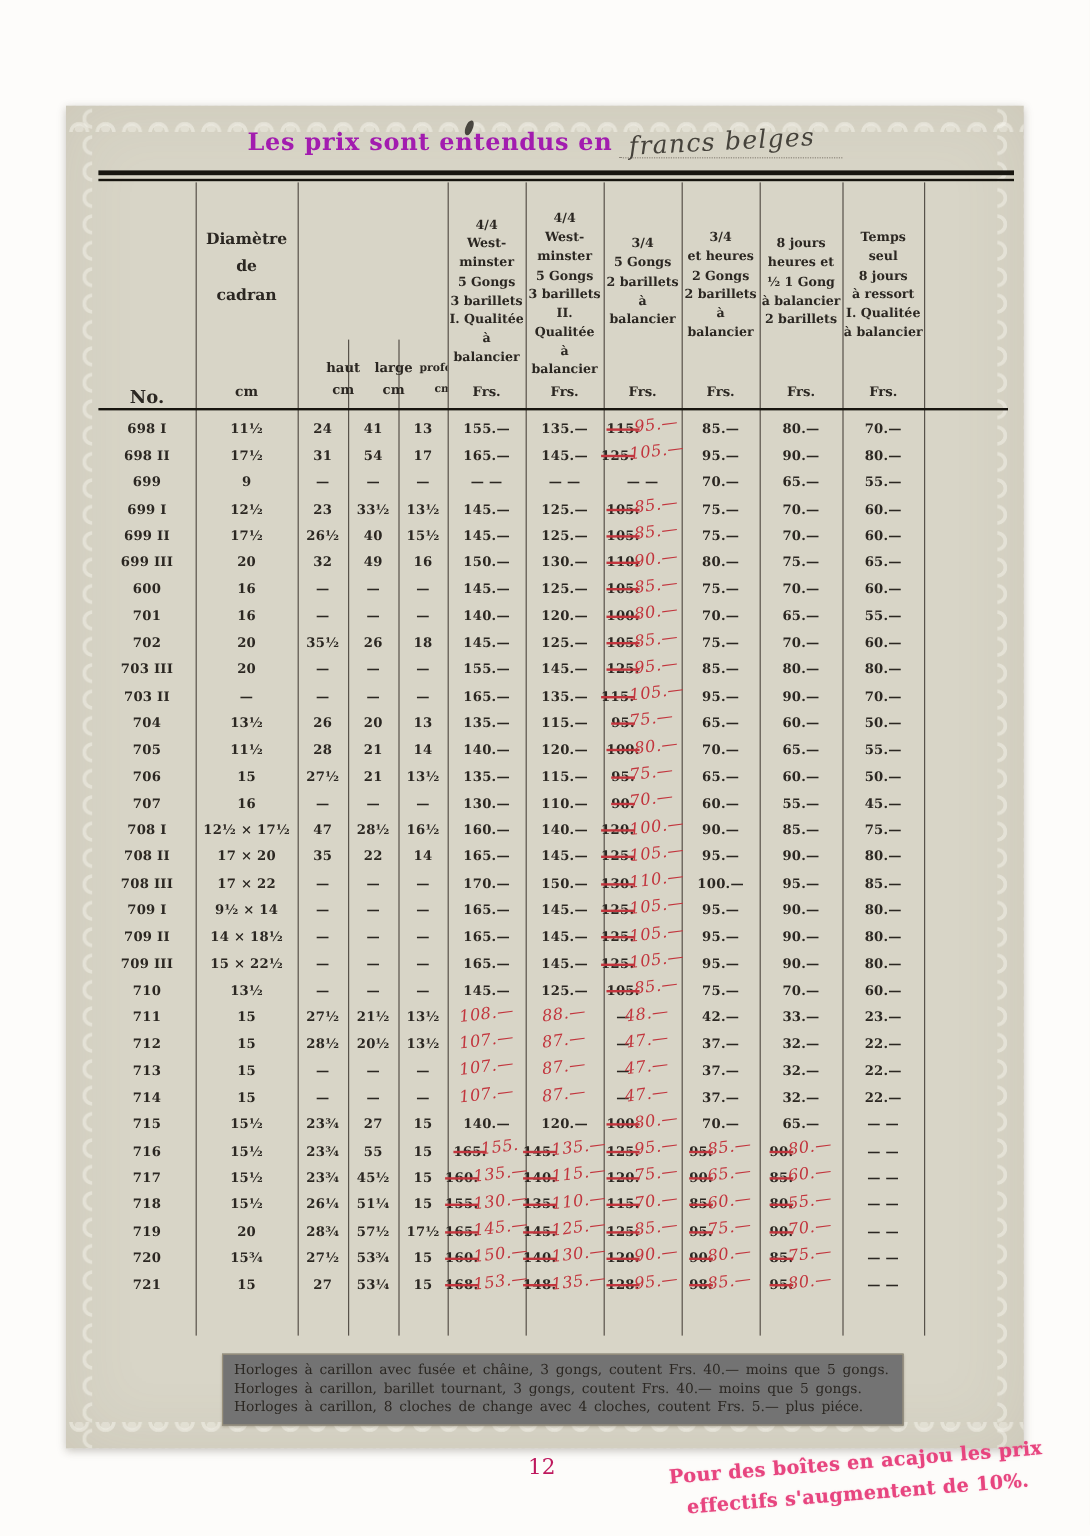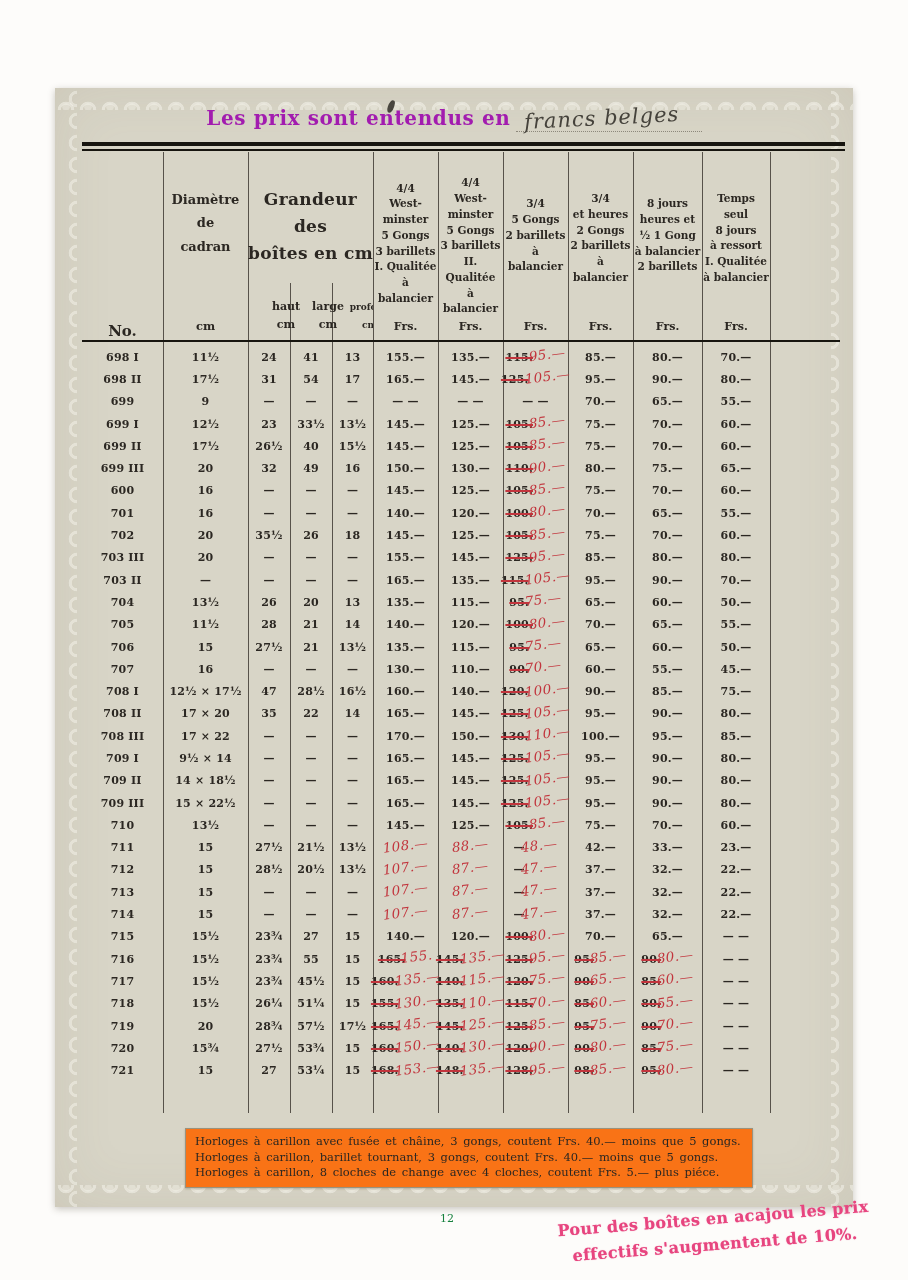--- a/index.html
+++ b/index.html
@@ -58,25 +58,25 @@
   .tbody{position:absolute;left:0;top:194px;width:758px;}
   .trow{height:22.3px;}
   .cell{display:flex;align-items:center;justify-content:center;white-space:nowrap;overflow:visible;
     font-size:11px;}
   .pv{font-weight:700;letter-spacing:.2px;}
   .struck{text-decoration:line-through;text-decoration-color:#c2353d;text-decoration-thickness:2px;}
   .rv{display:inline-block;color:#c2353d;font-style:italic;font-size:13.5px;font-weight:500;
     letter-spacing:.4px;transform:rotate(-7deg) translateY(-3px);}
   .pv + .rv{margin-left:-4px;}
   
-  .notes{position:absolute;left:130px;top:1040px;width:548px;background:#f97316;
+  .notes{position:absolute;left:130px;top:1040px;width:548px;background:#737373;
     border:1px solid #9a927d;box-shadow:0 1px 2px rgba(70,60,40,.25);padding:5px 9px 6px;}
   .note{font-size:11.5px;line-height:15.5px;color:#2b2722;word-spacing:2px;white-space:nowrap;}
   
-  .pageno{position:absolute;left:440px;top:1212px;font-size:11px;color:#15803d;}
+  .pageno{position:absolute;left:440px;top:1212px;font-size:18px;color:#be185d;}
   .stamp{position:absolute;left:546px;top:1206px;width:336px;transform:rotate(-4.5deg);
     color:#e7457f;font-weight:700;font-size:16px;line-height:1.6;text-align:center;
     letter-spacing:.3px;text-shadow:0 0 1px rgba(231,69,127,.55);}
 </style>
 </head>
 <body>
 
 <div class="page">
   <div class="paper">
     <div class="lace lace-t"></div>
@@ -109,22 +109,20 @@
         <div class="hcell h-no">
             <span>No.</span>
           </div>
         <div class="hcell h-diam">
           <span class="pre">Diamètre
 de
 cadran</span>
           <span class="unit">cm</span>
         </div>
         <div class="hcell h-grand">
-          <div class="grand-label">Grandeur des
-boîtes en cm</div>
           <div class="subcols">
             <div class="sub">haut
 cm</div>
             <div class="sub">large
 cm</div>
             <div class="sub small">profond
 cm</div>
           </div>
         </div>
         <div class="hcell h-price">

